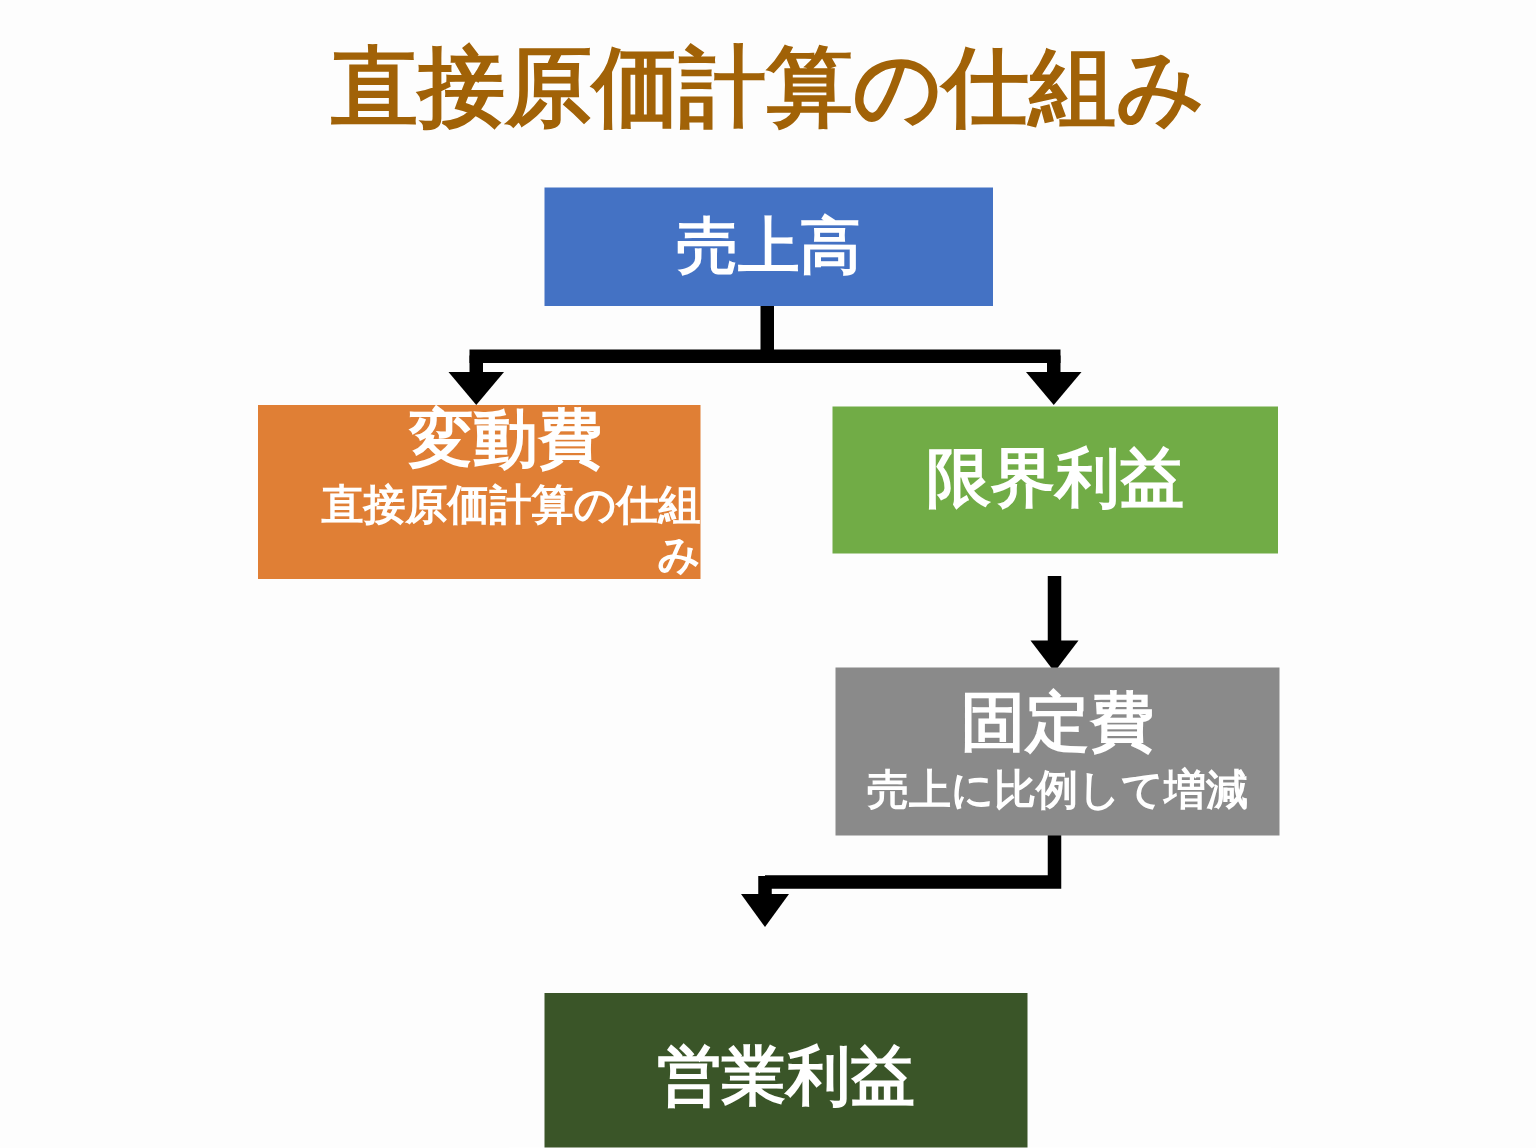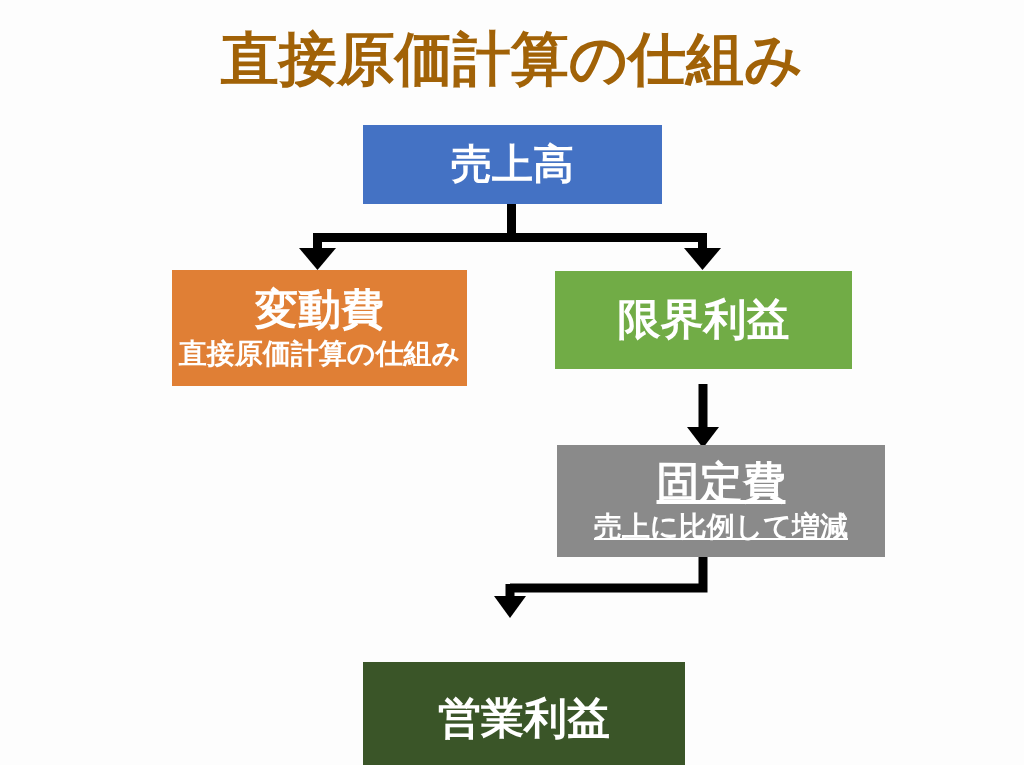--- a/index.html
+++ b/index.html
@@ -48,23 +48,23 @@
     line-height: 1.1;
   }
   .node-sublabel {
     font-size: 28px;
     font-weight: 700;
     line-height: 1.15;
     margin-top: 4px;
   }
   .node-sales            { left: 363px; top: 125px; width: 299px; height: 79px; }
   .node-sales .node-label{ font-size: 41px; }
-  .node-variable-cost    { left: 172px; top: 270px; width: 295px; height: 116px; }
+  .node-variable-cost    { left: 172px; top: 270px; width: 295px; height: 116px; padding-left: 35px; }
   .node-marginal-profit  { left: 555px; top: 271px; width: 297px; height: 98px; }
-  .node-fixed-cost       { left: 557px; top: 445px; width: 328px; height: 112px; text-decoration: underline; }
+  .node-fixed-cost       { left: 557px; top: 445px; width: 296px; height: 112px; }
   .node-operating-profit { left: 363px; top: 618px; width: 322px; height: 114px; margin-top: 44px; }
 </style>
 </head>
 <body>
 
 <div class="canvas" style="background-color: rgb(253, 253, 253);">
 
   <h1 class="title" style="color: #a16207;">直接原価計算の仕組み</h1>
 
   <svg class="connectors" width="1024" height="765" viewBox="0 0 1024 765" xmlns="http://www.w3.org/2000/svg">

